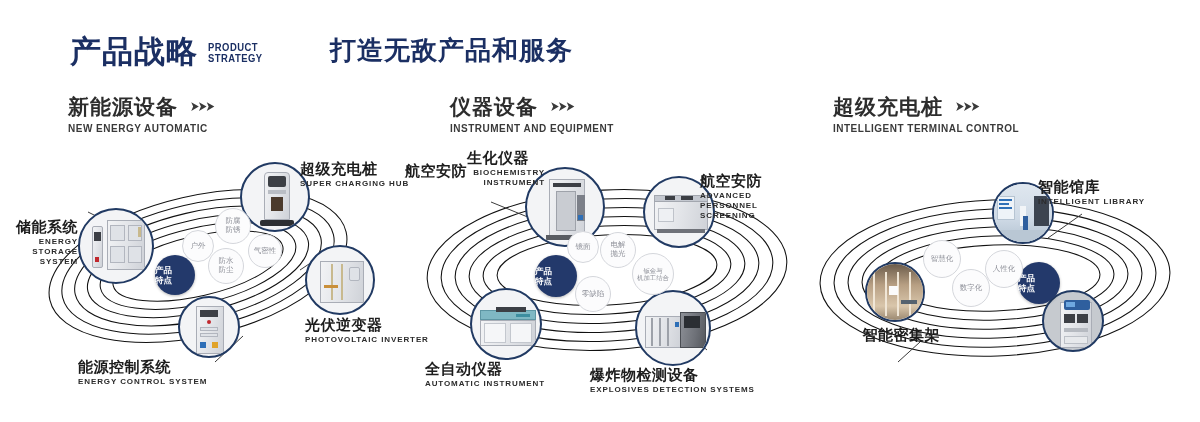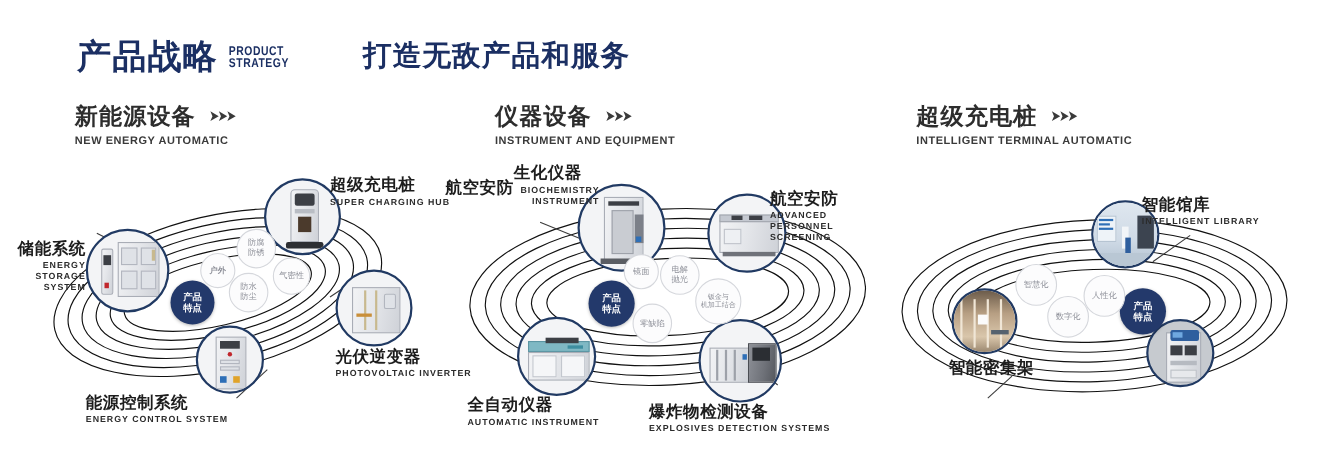--- a/index.html
+++ b/index.html
@@ -61,21 +61,21 @@
   .fb {
     position: absolute; border-radius: 50%;
     border: 1px solid #d5d7dc; background: #fcfcfd;
     display: flex; align-items: center; justify-content: center;
     text-align: center; color: #8e9099;
     font-size: 7.5px; line-height: 1.15; font-weight: 400;
   }
   .core {
     position: absolute; border-radius: 50%;
     background: #23396b; color: #fff;
-    display: flex; align-items: center; justify-content: center;
+    display: flex; align-items: center; 
     text-align: center; font-size: 8.5px; font-weight: 700; line-height: 1.2;
     box-shadow: 0 1px 3px rgba(0,0,0,.28);
   }
 
   
   .lbl { position: absolute; white-space: nowrap; }
   .lbl .cn {
     font-size: 15px; font-weight: 700; color: #1d1d1d;
     letter-spacing: 0.5px; line-height: 1.15;
   }
@@ -113,21 +113,21 @@
   <div class="sec-head" style="left:68px; top:95px;">
     <div class="cn"><span>新能源设备</span><span class="arrows">➤➤➤</span></div>
     <div class="en">NEW ENERGY AUTOMATIC</div>
   </div>
   <div class="sec-head" style="left:450px; top:95px;">
     <div class="cn"><span>仪器设备</span><span class="arrows">➤➤➤</span></div>
     <div class="en">INSTRUMENT AND EQUIPMENT</div>
   </div>
   <div class="sec-head" style="left:833px; top:95px;">
     <div class="cn"><span>超级充电桩</span><span class="arrows">➤➤➤</span></div>
-    <div class="en">INTELLIGENT TERMINAL AUTOMATIC</div>
+    <div class="en">INTELLIGENT TERMINAL CONTROL</div>
   </div>
 
   <div class="cluster" style="left:0px; top:150px; width:420px; height:250px;">
     <svg width="420" height="250" viewBox="0 0 420 250">
       <g fill="none" stroke="#111" stroke-width="1.05">
         <ellipse cx="198" cy="116" rx="152" ry="70" transform="rotate(-13 198 116)"></ellipse>
         <ellipse cx="198" cy="116" rx="139" ry="62" transform="rotate(-13 198 116)"></ellipse>
         <ellipse cx="198" cy="116" rx="126" ry="54" transform="rotate(-13 198 116)"></ellipse>
         <ellipse cx="198" cy="116" rx="113" ry="46" transform="rotate(-13 198 116)"></ellipse>
         <ellipse cx="198" cy="116" rx="100" ry="38" transform="rotate(-13 198 116)"></ellipse>
@@ -201,21 +201,21 @@
       <div class="cn">能源控制系统</div>
       <div class="en">ENERGY CONTROL SYSTEM</div>
     </div>
 
     <div class="core" style="left:155px; top:105px; width:40px; height:40px;">
       <div>
         <div>产品</div>
         <div>特点</div>
       </div>
     </div>
-    <div class="fb" style="left:182px; top:80px; width:32px; height:32px;font-weight:bold;">
+    <div class="fb" style="left:182px; top:80px; width:32px; height:32px;">
       <div><span>户外</span></div>
     </div>
     <div class="fb" style="left:215px; top:58px; width:36px; height:36px;">
       <div>
           <div>防腐</div>
           <div>防锈</div>
         </div>
     </div>
     <div class="fb" style="left:208px; top:98px; width:36px; height:36px;">
       <div>

